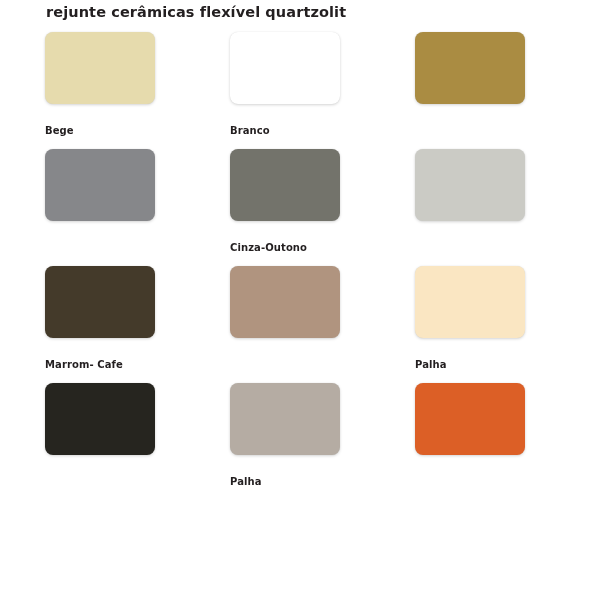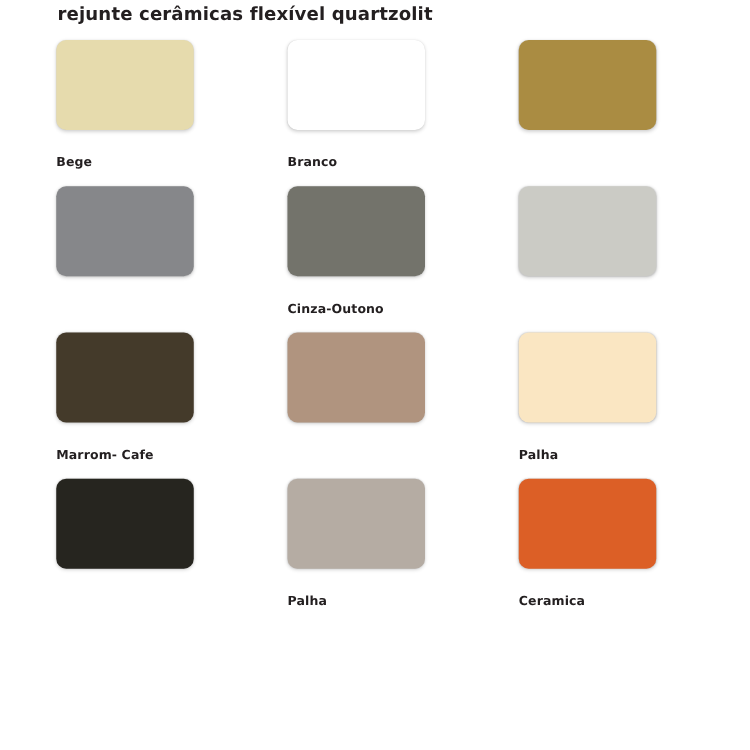--- a/index.html
+++ b/index.html
@@ -100,17 +100,16 @@
       </div>
       <div class="swatch-cell">
         <div class="swatch-chip" style="background: rgb(38, 37, 31);"></div>
       </div>
       <div class="swatch-cell">
         <div class="swatch-chip" style="background: rgb(181, 172, 163);"></div>
         <div class="swatch-label">Palha</div>
       </div>
       <div class="swatch-cell">
         <div class="swatch-chip" style="background: rgb(220, 95, 38);"></div>
-        <div class="swatch-label">Ceramica</div>
       </div>
     </div>
 
 </div>
 
 </body></html>

